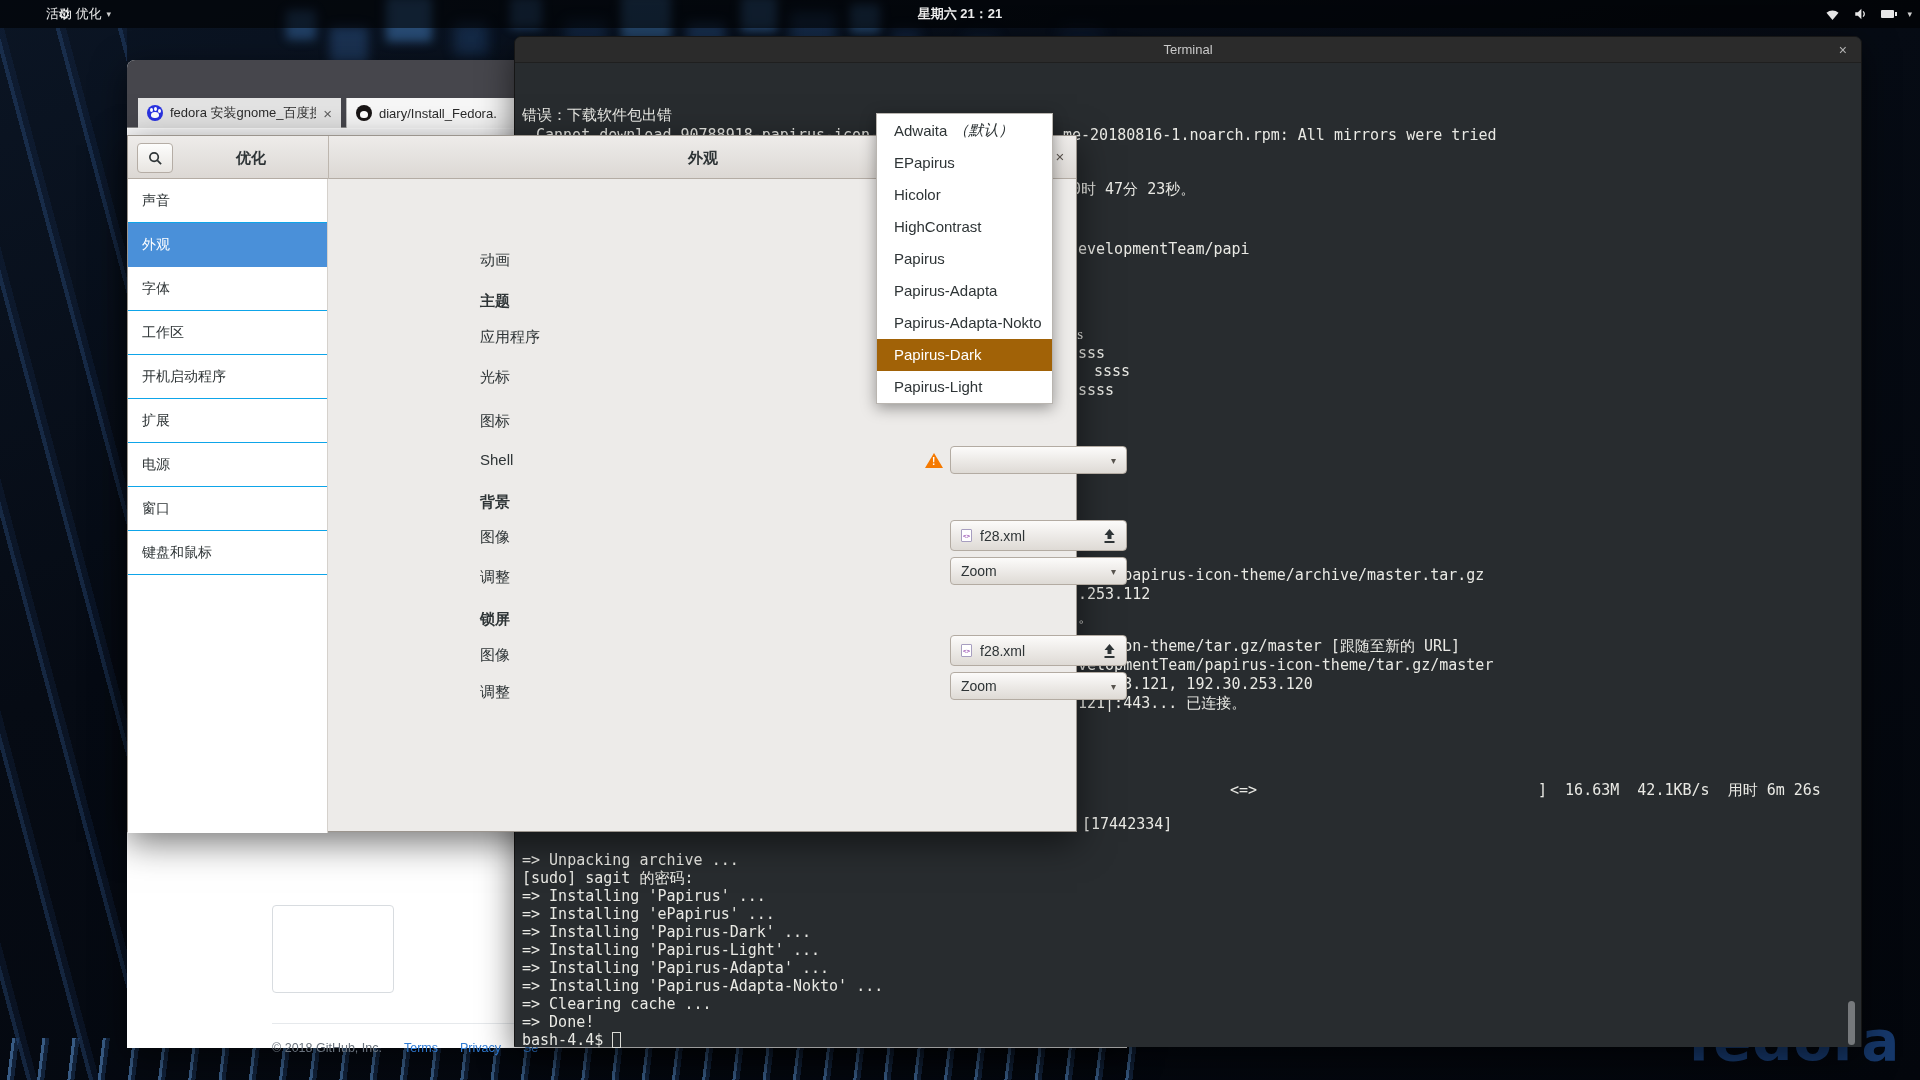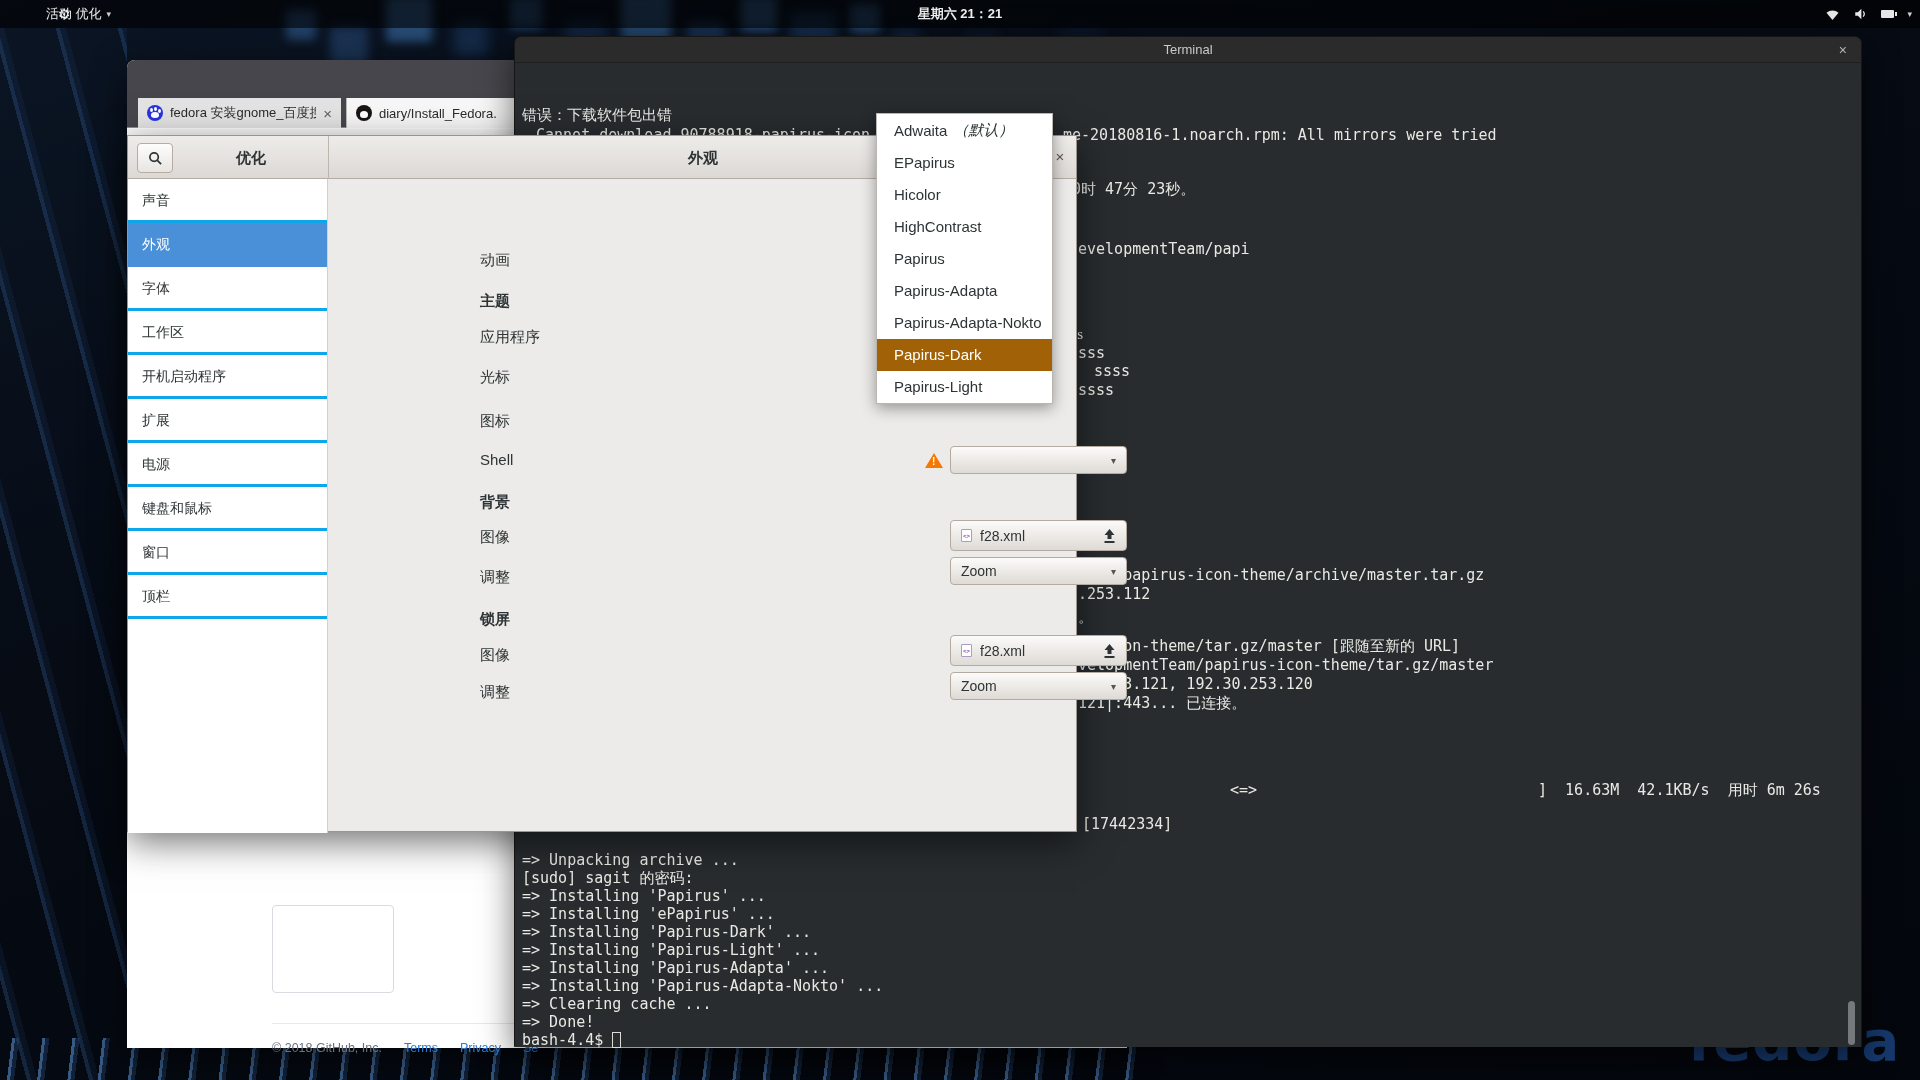--- a/index.html
+++ b/index.html
@@ -77,21 +77,21 @@
   .tweaks { left:127px; top:135px; width:950px; height:697px; z-index:30; background:#edebe9; border:1px solid #9b958e; }
   .tk-header { position:absolute; left:0; top:0; width:100%; height:43px;
     background:linear-gradient(#eeecea,#dcd8d4); border-bottom:1px solid #b4aca4; }
   .tk-header-sep { position:absolute; left:200px; top:0; height:43px; border-left:1px solid #bdb6ae; }
   .tk-search-btn { position:absolute; left:9px; top:7px; width:36px; height:30px; border:1px solid #b5ada5; border-radius:4px;
     background:linear-gradient(#fdfdfc,#e8e5e1); display:flex; align-items:center; justify-content:center; }
   .tk-side-title { position:absolute; left:46px; top:0; width:154px; text-align:center; line-height:43px; font-weight:bold; font-size:15px; color:#2e3436; }
   .tk-main-title { position:absolute; left:200px; top:0; width:750px; text-align:center; line-height:43px; font-weight:bold; font-size:15px; color:#2e3436; }
   .tk-close { position:absolute; left:921px; top:10px; width:22px; height:22px; text-align:center; line-height:22px; color:#59534d; font-size:15px; }
   .tk-sidebar { position:absolute; left:0; top:43px; width:200px; height:654px; background:#fff; border-right:1px solid #d5d1cc; overflow:hidden; }
-  .sb-row { height:44px; line-height:43px; padding-left:14px; font-size:14px; color:#2e3436; border-bottom:3px solid #0ea5e9; }
+  .sb-row { height:44px; line-height:43px; padding-left:14px; font-size:14px; color:#2e3436; border-bottom:1px solid #0ea5e9; }
   .sb-row.sel { background:#4a90d9; color:#fff; border-bottom-color:#4a90d9; }
   .tk-main { position:absolute; left:200px; top:43px; width:750px; height:654px; }
   .tk-label { position:absolute; left:152px; font-size:15px; color:#2e3436; height:20px; line-height:20px; }
   .tk-label.hdr { font-weight:bold; }
   .ctrl { position:absolute; left:622px; width:177px; border:1px solid #b3aba2; border-radius:4px;
     background:linear-gradient(#fcfbfa,#dedad5); font-size:14px; color:#2e3436; display:flex; align-items:center; }
   .combo { height:28px; padding:0 10px; }
   .combo .arrow { margin-left:auto; font-size:10px; color:#57534e; }
   .filebtn { height:31px; padding:0 10px; gap:8px; }
   .filebtn .upload { margin-left:auto; }
@@ -200,23 +200,22 @@
       <div class="tk-header-sep"></div>
     </div>
     <div class="tk-sidebar" id="tweaks-sidebar">
         <div class="sb-row">声音</div>
         <div class="sb-row sel">外观</div>
         <div class="sb-row">字体</div>
         <div class="sb-row">工作区</div>
         <div class="sb-row">开机启动程序</div>
         <div class="sb-row">扩展</div>
         <div class="sb-row">电源</div>
+        <div class="sb-row">窗口</div>
         <div class="sb-row">键盘和鼠标</div>
-        <div class="sb-row">窗口</div>
-        <div class="sb-row">顶栏</div>
       </div>
     <div class="tk-main">
       <div class="tk-label" style="top:71px">动画</div>
       <div class="tk-label hdr" style="top:112px">主题</div>
       <div class="tk-label" style="top:148px">应用程序</div>
       <div class="tk-label" style="top:188px">光标</div>
       <div class="tk-label" style="top:232px">图标</div>
       <div class="tk-label" style="top:271px">Shell</div>
       <div class="tk-label hdr" style="top:313px">背景</div>
       <div class="tk-label" style="top:348px">图像</div>

